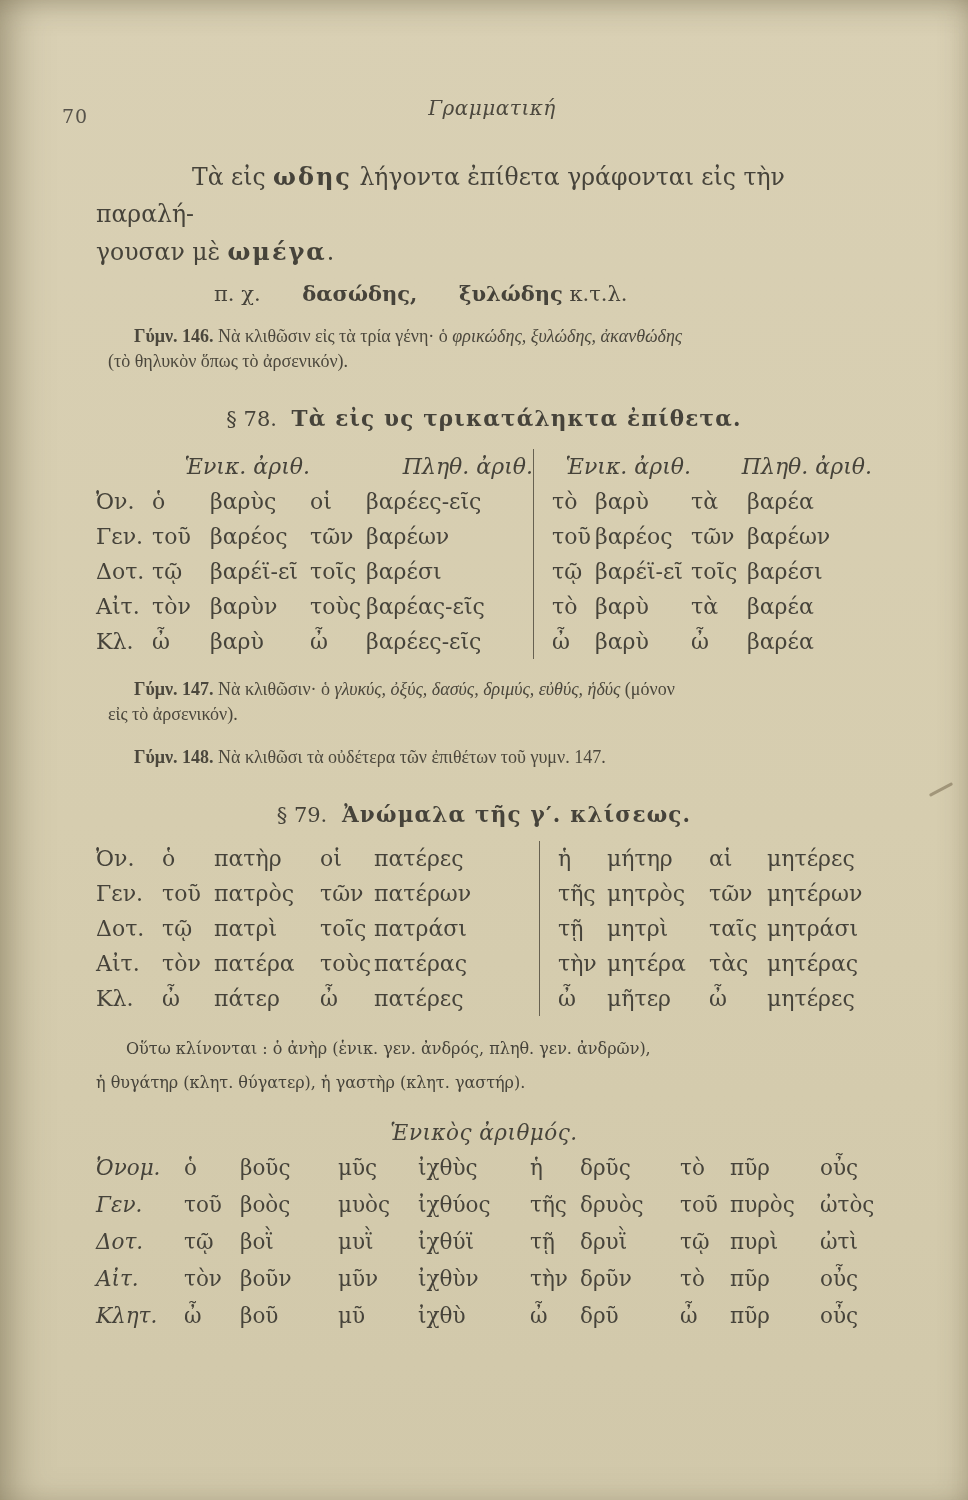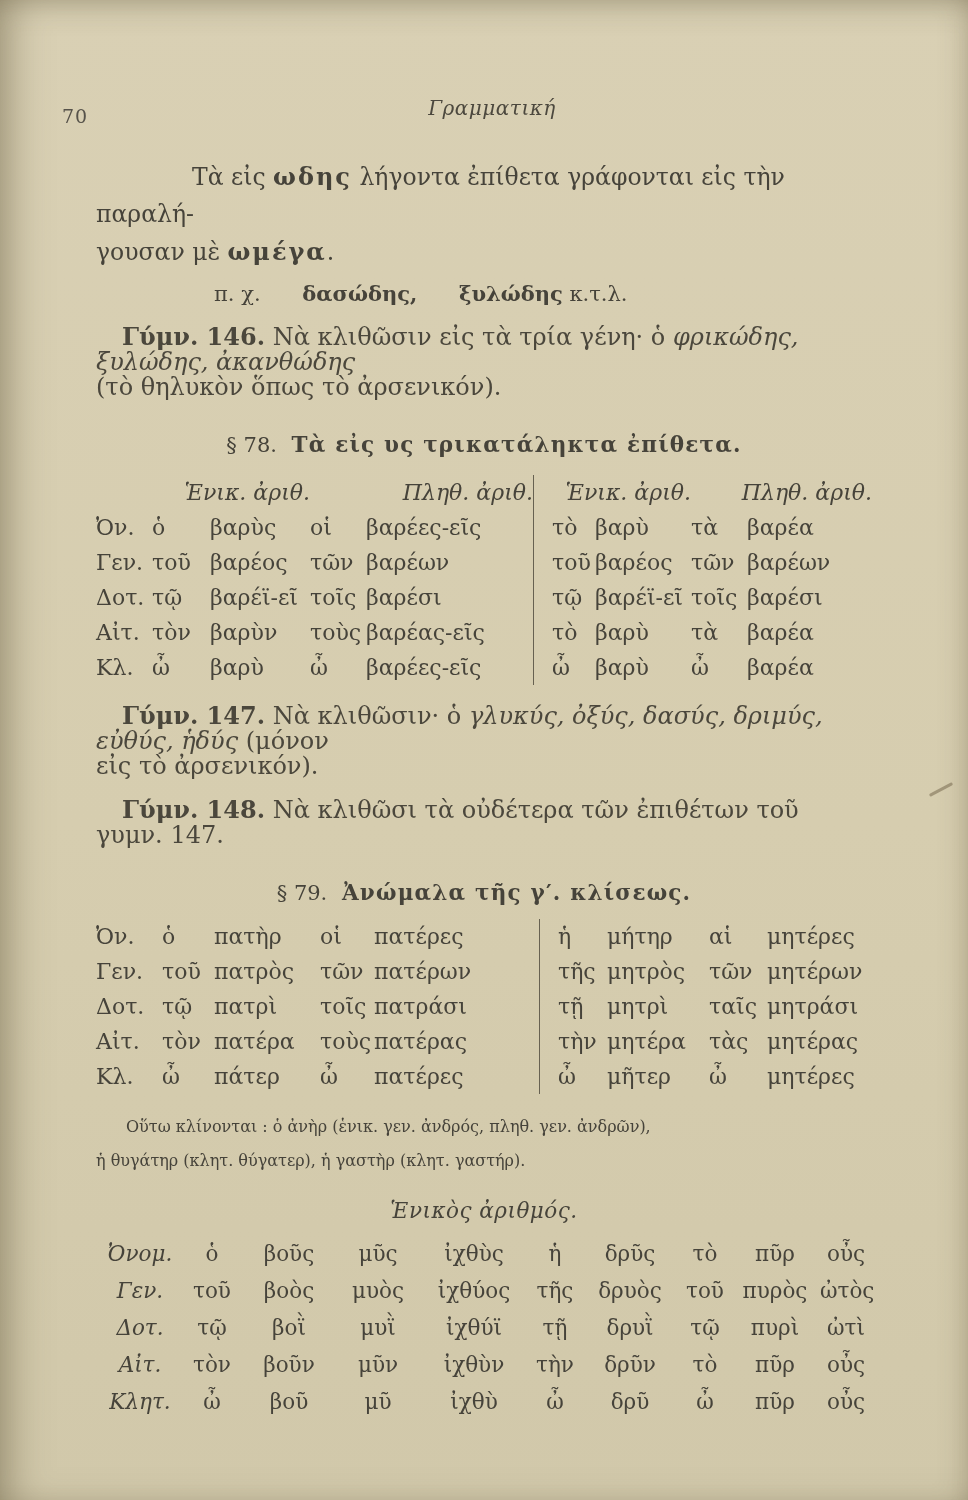--- a/index.html
+++ b/index.html
@@ -12,36 +12,36 @@
                    inset -16px 0 30px -16px rgba(95,85,58,.32),
                    inset 0 20px 34px -20px rgba(95,85,58,.28);}
   .hdr{position:relative;height:28px;}
   .pageno{position:absolute;left:-34px;top:9px;font-size:19px;letter-spacing:1px;color:#56524a;}
   .runhead{position:absolute;left:16px;right:0;text-align:center;font-style:italic;
            font-size:20px;letter-spacing:.5px;color:#4c483e;}
   .intro{margin:34px 0 0 0;font-size:23.5px;line-height:37px;text-indent:96px;}
   .b1{font-weight:bold;letter-spacing:2px;font-size:24px;}
   .examples{margin:10px 0 0 118px;font-size:21px;}
   .exb{font-weight:bold;margin-left:35px;}
-  .note{margin:18px 0 0 0;font-size:24px;line-height:25px;text-indent:26px;color:#4b473c;}
+  .note{margin:18px 0 0 12px;font-size:18px;line-height:25px;text-indent:26px;color:#4b473c;font-family:Liberation Serif, serif;}
   .nlabel{font-weight:bold;}
   .nital{font-style:italic;}
   .sect{margin-top:32px;text-align:center;font-size:21px;}
   .sttl{font-weight:bold;letter-spacing:1.2px;margin-left:8px;font-size:21.5px;}
   .gr{display:grid;}
   .gr span{white-space:nowrap;display:block;}
   .t78{grid-template-columns:56px 58px 100px 56px 167px 62px 96px 56px 1fr;}
   .t79{grid-template-columns:66px 52px 106px 54px 165px 68px 102px 58px 1fr;}
   .tsing{grid-template-columns:88px 56px 98px 80px 112px 50px 100px 50px 90px 1fr;}
   .t78 span,.t79 span{line-height:35px;font-size:22px;}
   .t78wrap{margin-top:18px;}
   .t79wrap{margin-top:14px;}
   .th{line-height:36px;font-style:italic;font-size:20px;text-align:right;}
   .tsing span{line-height:37px;font-size:21.5px;}
-  .tsingwrap{margin-top:12px;text-align:center;}
+  .tsingwrap{margin-top:4px;}
   .tsing .case{font-style:italic;}
   .vl{border-left:1.6px solid rgba(75,70,58,.8);padding-left:18px;}
   .nota{margin-top:16px;font-size:16px;line-height:34px;text-indent:30px;}
   .singttl{margin-top:20px;text-align:center;font-style:italic;font-size:21.5px;letter-spacing:.5px;}
   .pencil{position:absolute;right:14px;top:788px;width:26px;height:3px;
           background:rgba(110,95,70,.5);transform:rotate(-28deg);border-radius:2px;}
 </style>
 </head>
 <body>
 

